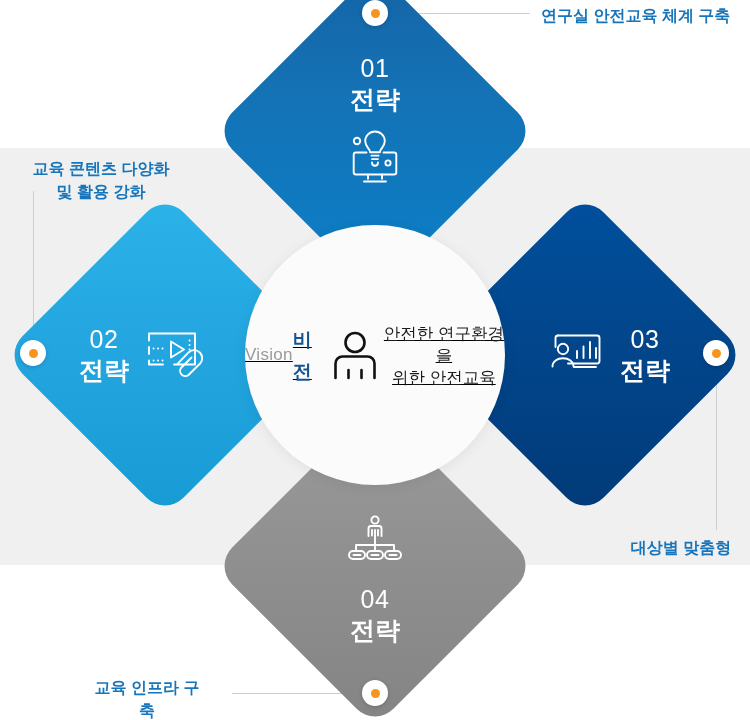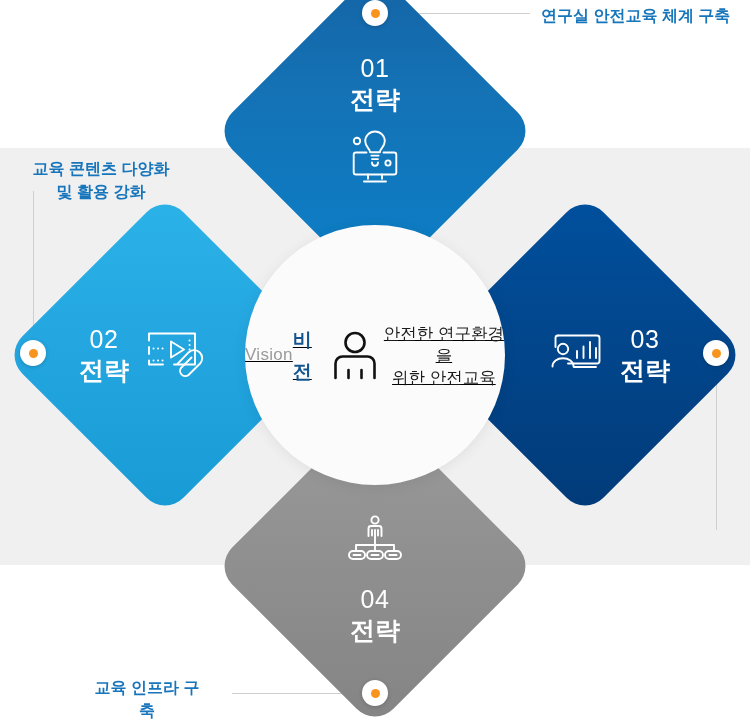--- a/index.html
+++ b/index.html
@@ -211,19 +211,20 @@
   <div class="olabel lb-top">
     <div>연구실 안전교육 체계 구축</div>
   </div>
 
   <div class="olabel lb-left">
     <div>교육 콘텐츠 다양화</div>
     <div>및 활용 강화</div>
   </div>
 
   <div class="olabel lb-right">
+    <div>대상별 맞춤형</div>
   </div>
 
   <div class="olabel lb-bottom">
     <div>교육 인프라 구축</div>
   </div>
 
 </div>
 
 </body></html>

